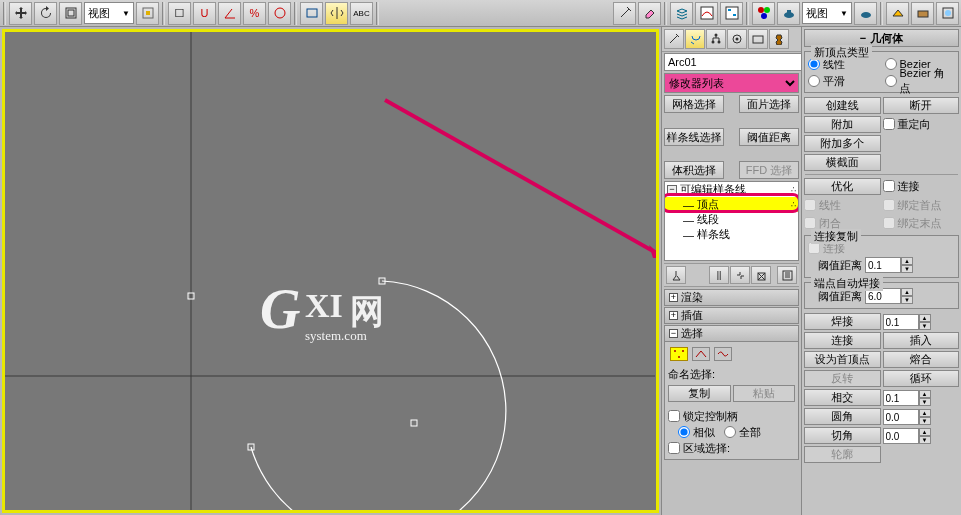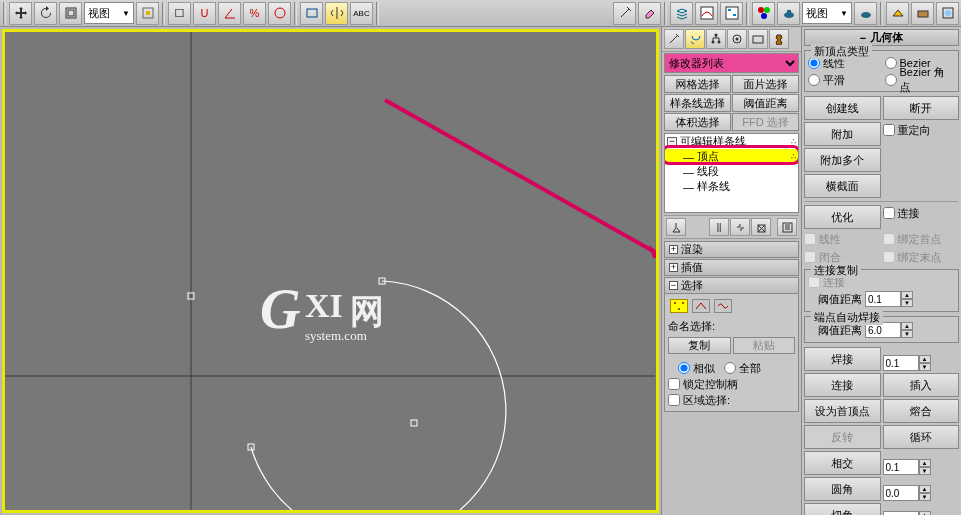--- a/index.html
+++ b/index.html
@@ -19,21 +19,21 @@
 .viewport.active{border-color:#e8e800}
 .viewport canvas,.viewport svg.scene{position:absolute;inset:0;width:100%;height:100%}
 
 .cmdcol{width:140px;background:#c0c0c0;display:flex;flex-direction:column;border-left:1px solid #888;overflow:hidden}
 .cmdrow{display:flex;gap:1px;padding:2px 2px;background:#c6c6c6;border-bottom:1px solid #999}
 .cmdrow .tbtn{width:20px;height:20px}
 .objname{display:flex;align-items:center;height:20px;padding:2px;gap:2px}
 .objname input{flex:1;height:18px;border:1px solid #888;background:#fff;padding:0 3px;font-size:11px}
 .modlist{height:20px;margin:1px 2px}
 .modlist select{width:100%;height:20px;border:1px solid #888;background:#ec4899;font-size:11px}
-.btngrid{display:grid;grid-template-columns:1fr 1fr;gap:1px;padding:1px 2px}
+.btngrid{display:grid;grid-template-columns:1fr 1fr;gap:15px;padding:1px 2px}
 .panelbtn{height:18px;border:1px solid #888;background:linear-gradient(#e6e6e6,#c8c8c8);display:flex;align-items:center;justify-content:center;font-size:11px;cursor:pointer}
 .panelbtn.full{grid-column:1/-1}
 .panelbtn.disabled{color:#888;background:#cfcfcf;cursor:default}
 .stackbox{border:1px solid #888;background:#fff;margin:1px 2px;height:80px;position:relative;overflow:hidden;font-size:11px}
 .stackrow{height:15px;display:flex;align-items:center;padding:0 2px;gap:3px}
 .stackrow.root{background:#fff}
 .stackrow.sel{background:#ffff00}
 .stackrow .exp{width:10px;height:10px;border:1px solid #666;display:flex;align-items:center;justify-content:center;font-size:9px;line-height:1;background:#eee}
 .stackrow.indent{padding-left:18px}
 .stackhl{position:absolute;border:3px solid #e3005f;border-radius:8px;pointer-events:none}
@@ -58,21 +58,21 @@
 .grp .grplabel{position:absolute;top:-7px;left:6px;background:#c8c8c8;padding:0 3px;font-size:11px}
 .labrow{display:flex;align-items:center;gap:3px;height:18px}
 .labrow .lab{width:54px;text-align:right}
 .numfield{display:flex;align-items:flex-end}
 .numfield input{width:36px;height:16px;border:1px solid #888;background:#fff;font-size:10px;padding:0 2px}
 .numfield .spin{width:12px;height:16px;display:flex;flex-direction:column}
 .numfield .spin div{flex:1;border:1px solid #888;background:#ddd;font-size:6px;display:flex;align-items:center;justify-content:center;line-height:1}
 .radio2{display:grid;grid-template-columns:1fr 1fr;gap:1px 6px}
 .tophdr{height:18px;background:linear-gradient(#d8d8d8,#bcbcbc);border:1px solid #888;margin:2px;display:flex;align-items:center;justify-content:center;font-size:12px;font-weight:bold}
 .btn2col{display:grid;grid-template-columns:1fr 1fr;gap:2px;margin:2px}
-.btn2col .panelbtn{height:24px}
+.btn2col .panelbtn{height:17px}
 .watermark{position:absolute;color:#fff;opacity:.9;font-family:Georgia,serif;pointer-events:none}
 </style>
 </head>
 <body>
 
 <div class="app">
 
   <div class="toolbar">
     <div class="tsep"></div>
     <div class="tbtn">
@@ -259,20 +259,24 @@
         <div class="tbtn">
             <svg width="12" height="12">
               <rect x="1" y="3" width="10" height="7" fill="none" stroke="#333"></rect>
             </svg>
           </div>
         <div class="tbtn">
             <svg width="12" height="12">
               <path d="M4 2l4 0 1 3-2 2 2 2-1 3h-4l-1-3 2-2-2-2z" fill="#a60" stroke="#333"></path>
             </svg>
           </div>
+      </div>
+      <div class="objname">
+        <input value="Arc01" style="">
+
       </div>
       <div class="modlist">
         <select><option>修改器列表</option></select>
       </div>
       <div class="btngrid">
         <div class="panelbtn">网格选择</div>
         <div class="panelbtn">面片选择</div>
         <div class="panelbtn">样条线选择</div>
         <div class="panelbtn">阈值距离</div>
         <div class="panelbtn">体积选择</div>
@@ -369,30 +373,30 @@
                   </svg>
                 </div>
             </div>
             <div style="height:4px"></div>
             <div>命名选择:</div>
             <div class="subbtns">
               <div class="panelbtn">复制</div>
               <div class="panelbtn disabled">粘贴</div>
             </div>
             <div style="height:6px"></div>
+            <div class="chkrow">
+                <input type="checkbox" style="">
+                <span>锁定控制柄</span>
+              </div>
             <div class="chkrow" style="padding-left:10px">
               <input type="radio" checked="" style="">
                 <span>相似</span>
               <input type="radio" style="margin-left: 6px;">
                 <span>全部</span>
             </div>
-            <div class="chkrow">
-                <input type="checkbox" style="">
-                <span>锁定控制柄</span>
-              </div>
             <div class="chkrow">
                 <input type="checkbox" style="">
                 <span>区域选择:</span>
               </div>
           </div>
         </div>
       </div>
     </div>
 
     <div class="paramcol">

